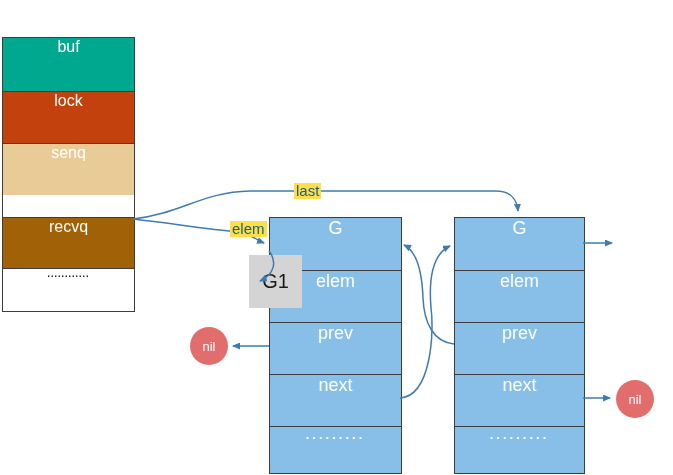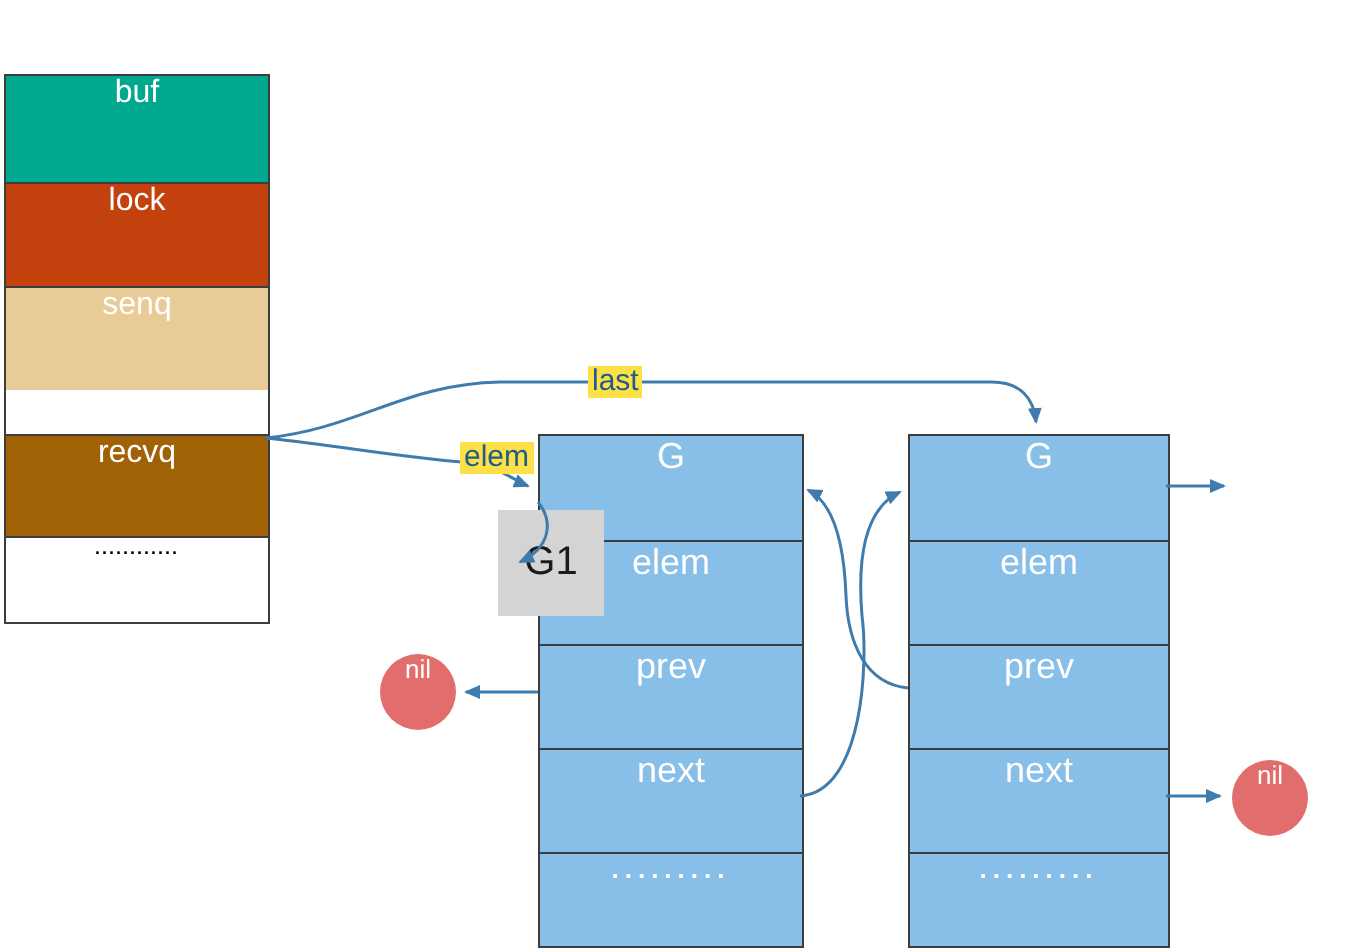--- a/index.html
+++ b/index.html
@@ -33,21 +33,21 @@
   
   .graybox{
     position:absolute;display:flex;align-items:center;justify-content:center;
     color:#1a1a1a;font-size:20px;
   }
   #g1-box{left:201px;top:255px;width:53px;height:53px;}
   #g2-box{left:618px;top:215px;width:52px;height:56px;}
   
   .nilcircle{
     position:absolute;width:38px;height:38px;border-radius:50%;
-    display:flex;justify-content:center;
+    display:flex;align-items:center;justify-content:center;
     color:#ffffff;font-size:13px;
   }
   #nil-left{left:190px;top:327px;}
   #nil-right{left:616px;top:380px;}
   
   .ptr-label{
     position:absolute;color:#1F5C87;font-size:15px;background:#fde047;
     padding:0 2px;z-index:11;line-height:16px;
   }
   #label-first{left:230px;top:221px;}

